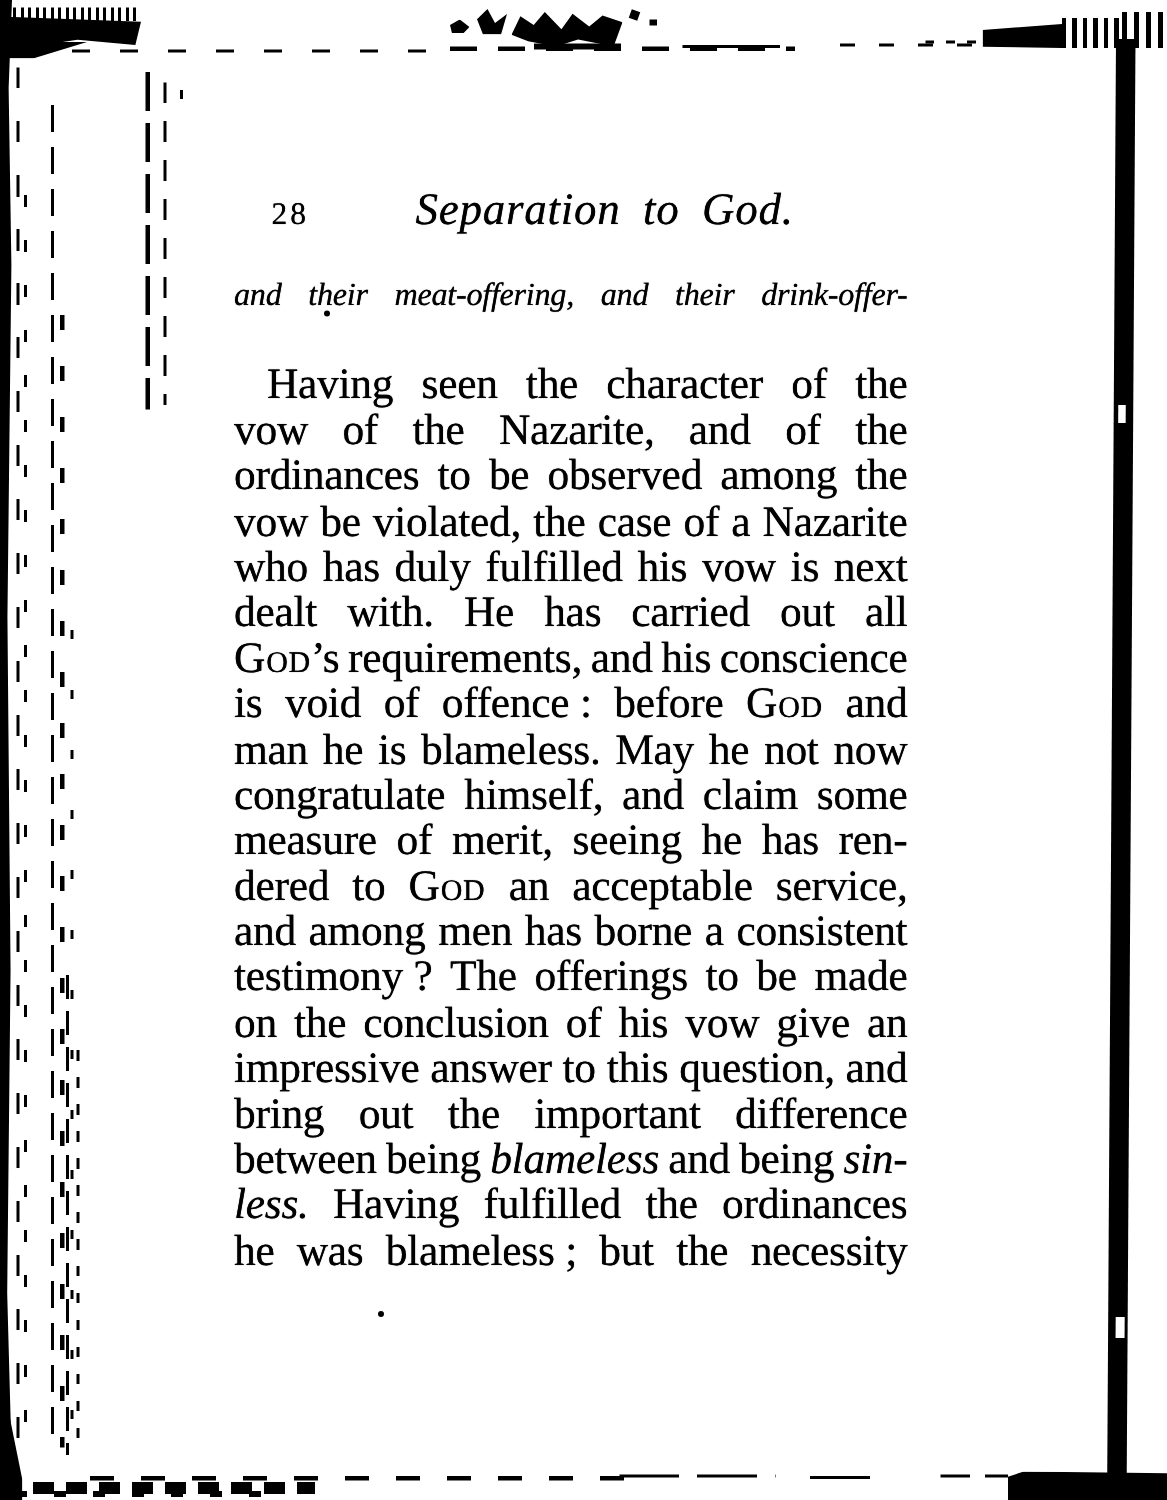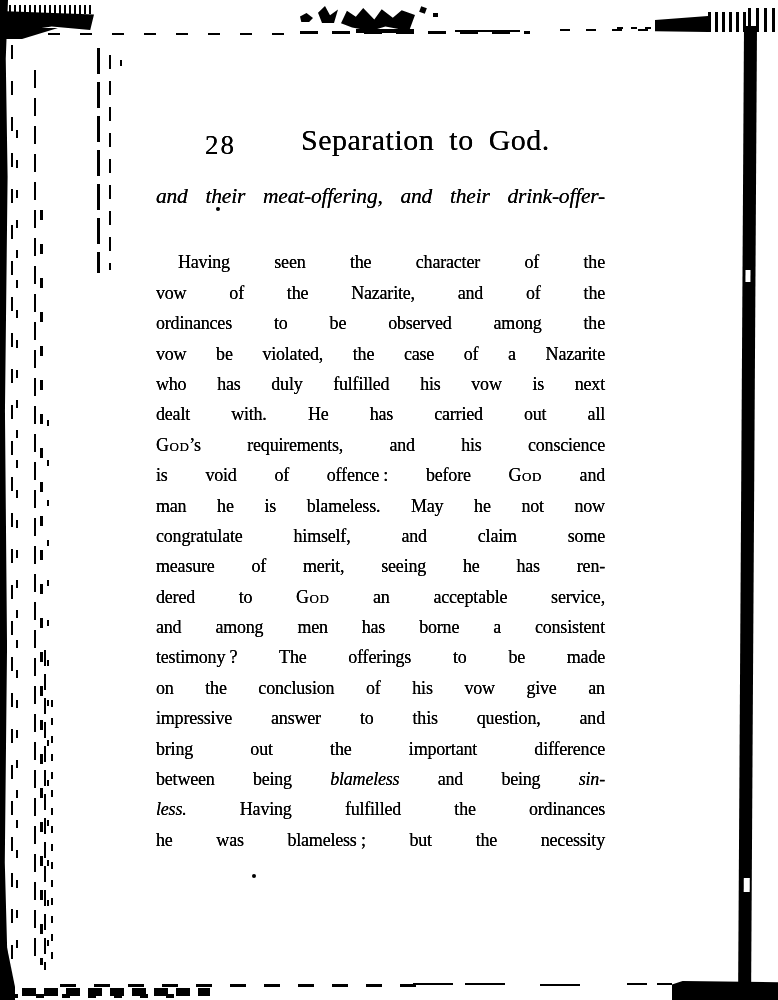--- a/index.html
+++ b/index.html
@@ -1,26 +1,26 @@
 <!DOCTYPE html>
 <html><head>
 <meta charset="utf-8">
 <style>
   html,body{margin:0;padding:0;background:#fff}
   .page{position:relative;width:778px;height:1000px;background:#fff;overflow:hidden;
         font-family:"Liberation Serif","DejaVu Serif",serif;color:#000;
         text-shadow:0 0 0.5px #000}
   
-  .header-num{position:absolute;left:205px;top:130px;font-size:27px;letter-spacing:2px}
-  .header-title{position:absolute;left:301px;top:123px;font-size:30px;
+  .header-num{position:absolute;left:181px;top:130px;font-size:21px;letter-spacing:2px}
+  .header-title{position:absolute;left:277px;top:123px;font-size:30px;font-style:italic;
                 word-spacing:7px;letter-spacing:0.5px;white-space:nowrap}
   .quote{position:absolute;left:156px;top:177px;width:449px;font-size:21.5px;
          font-style:italic;letter-spacing:-0.2px}
   .quote .line{height:31.5px}
-  .body-block{position:absolute;left:156px;top:243px;width:449px;font-size:18px;
+  .body-block{position:absolute;left:156px;top:243px;width:449px;font-size:29px;
               letter-spacing:-0.2px}
   .body-block .line{height:30.4px}
   .line{display:flex;justify-content:space-between;align-items:flex-end;white-space:pre}
   .line.left{justify-content:flex-start}
   .line.indent{padding-left:22px}
   .w{flex:0 0 auto;white-space:pre}
   .t-n{font-style:inherit}
   .t-i{font-style:italic}
   .t-sc{font-variant:small-caps;letter-spacing:0.5px}
   

